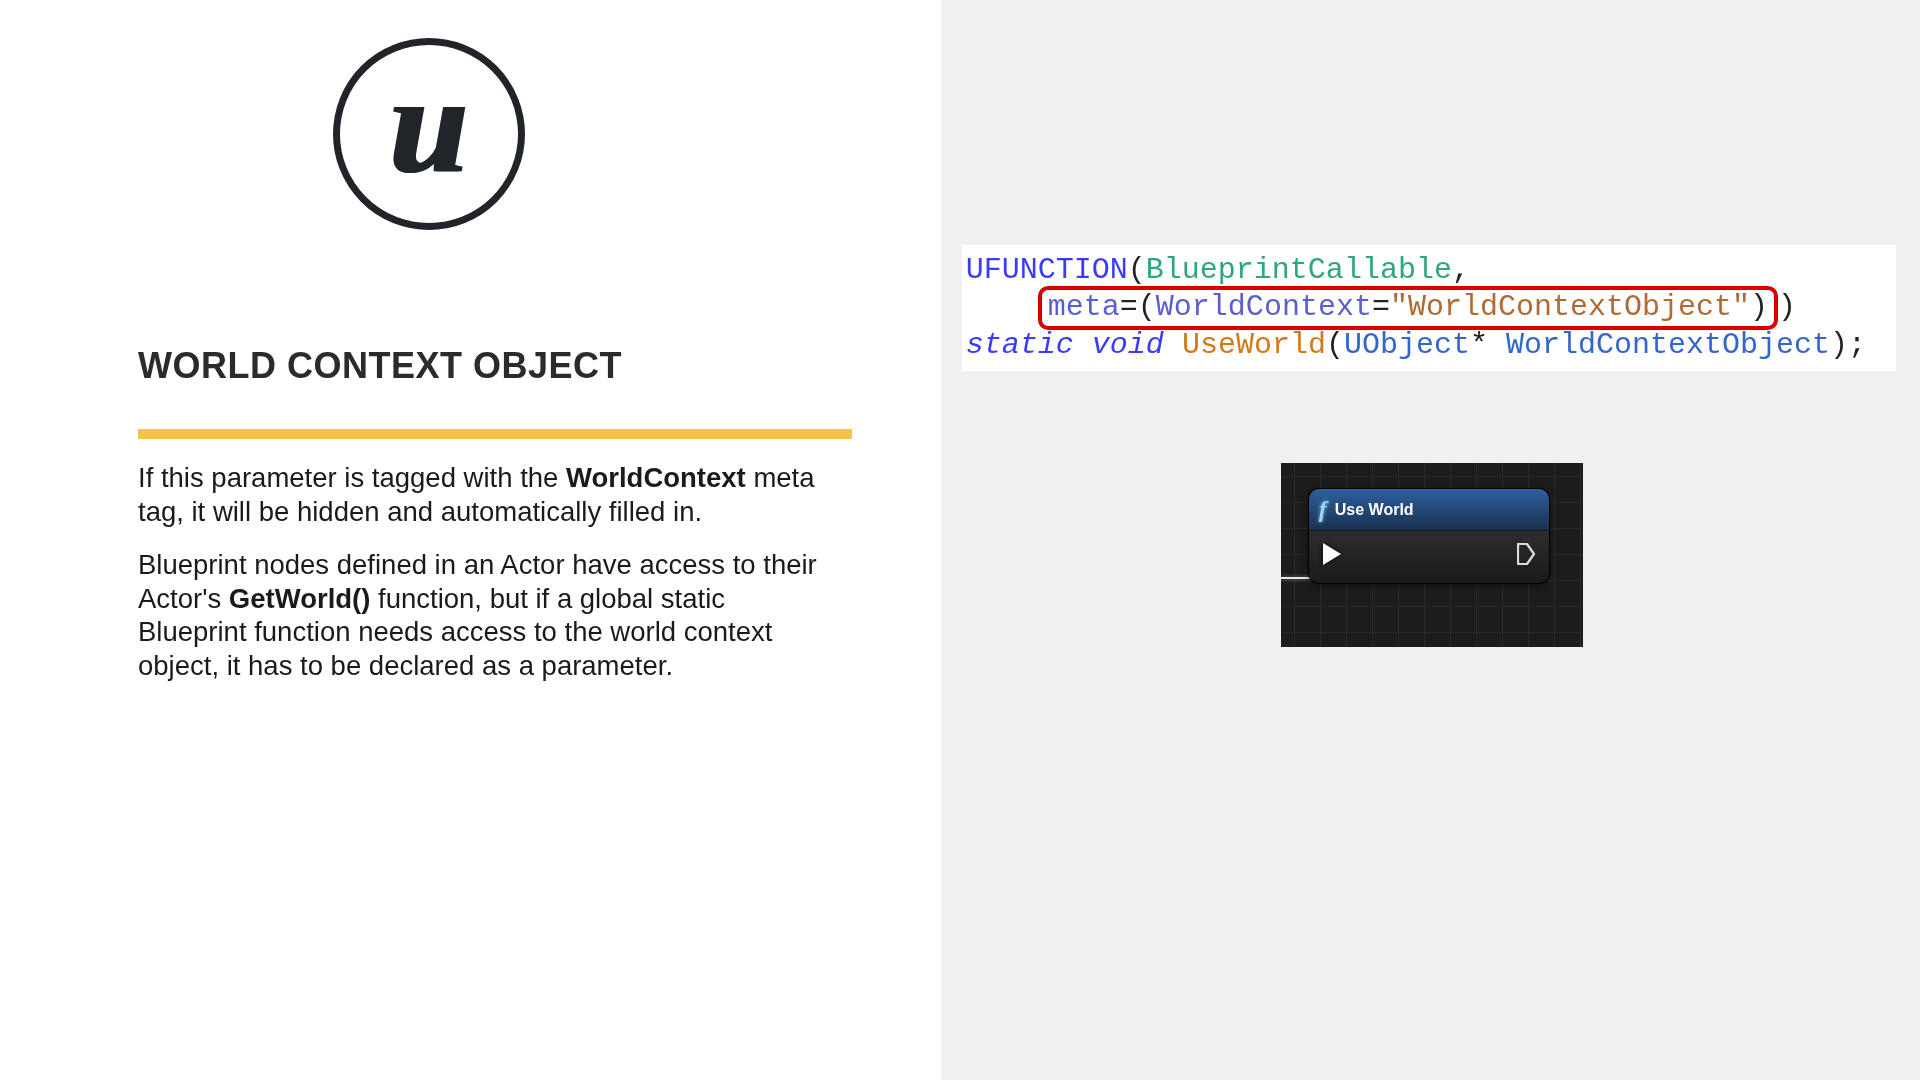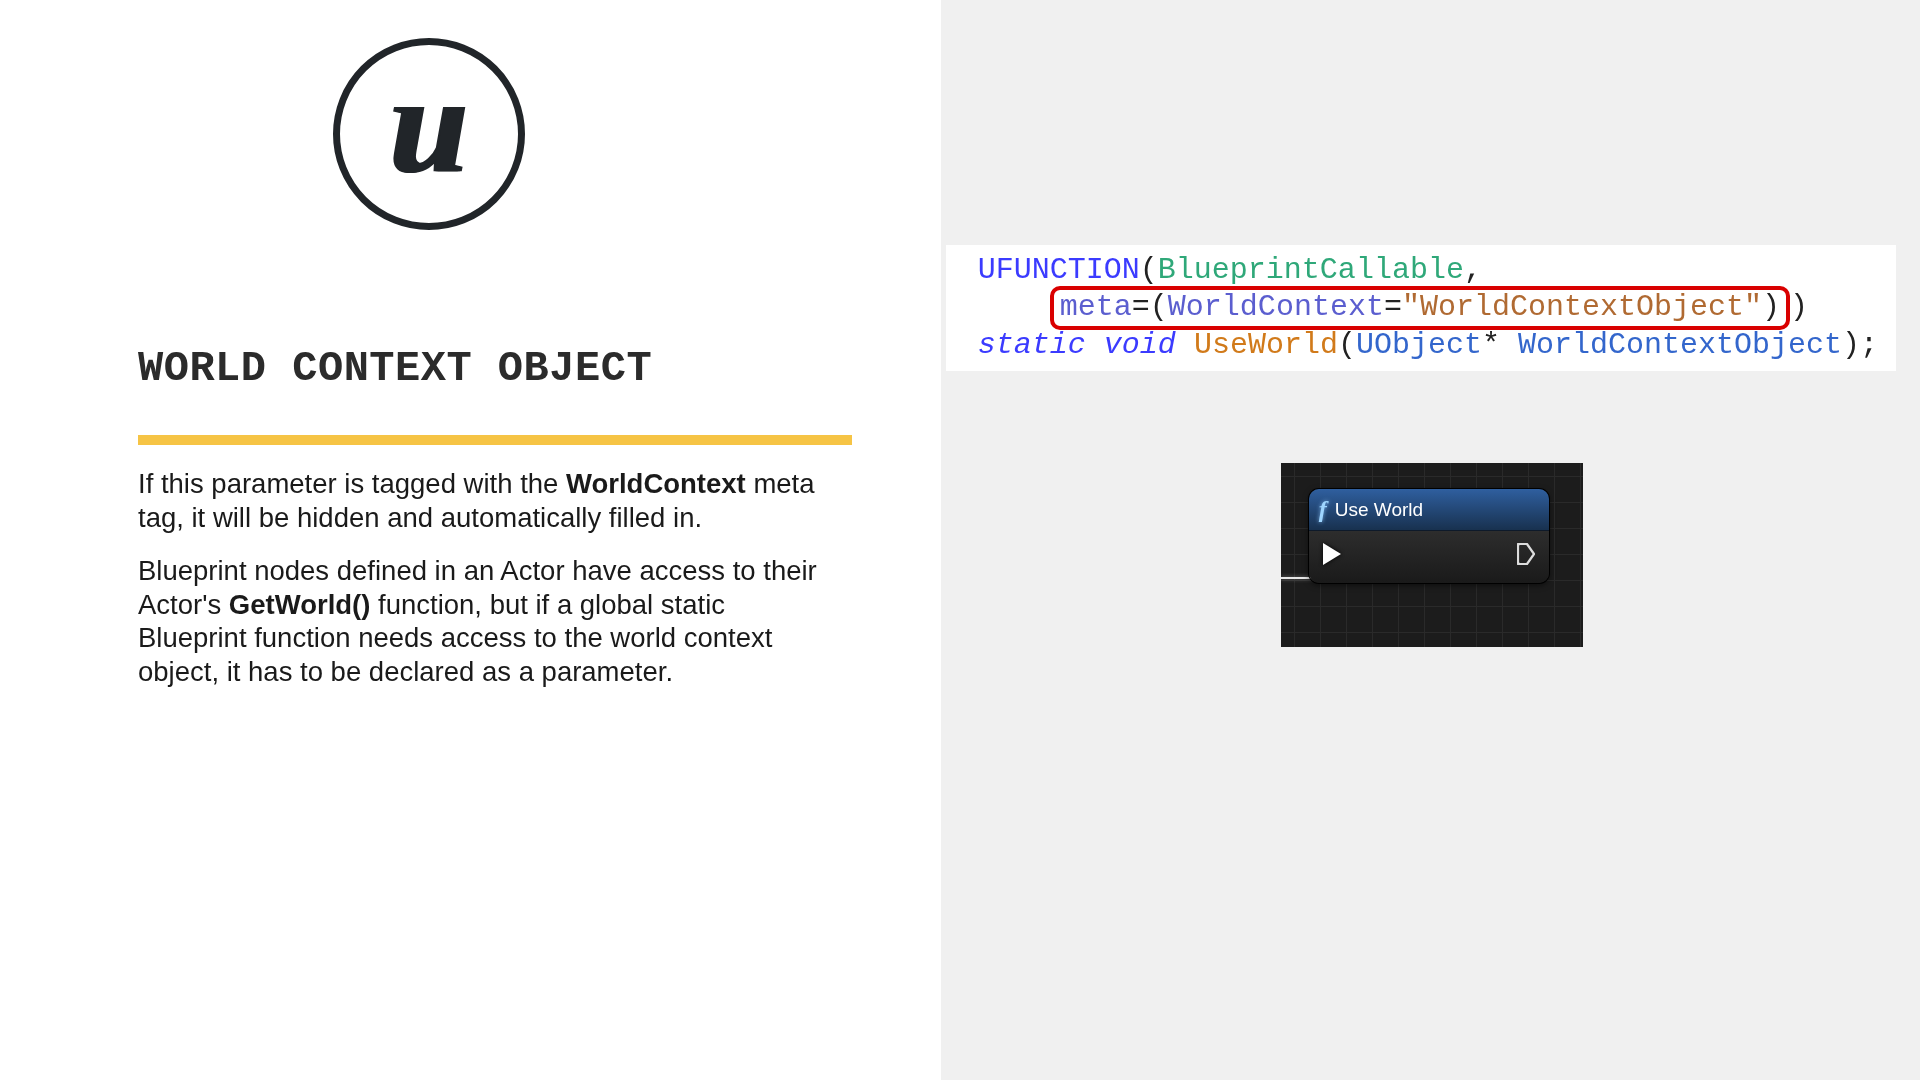--- a/index.html
+++ b/index.html
@@ -17,33 +17,33 @@
   .logo-glyph {
     font-family: Georgia, 'Times New Roman', serif;
     font-style: italic; font-weight: 900; font-size: 140px; color: #212529;
     line-height: 1; transform: translateY(-10px);
     text-shadow: 2px 0 0 #212529, -2px 0 0 #212529;
   }
 
   
   .title {
     margin-top: 115px;
-    font-size: 42px; font-weight: 700; letter-spacing: 0.5px; color: #2b2b2b; font-family: Liberation Mono, monospace;
+    font-size: 36px; font-weight: 700; letter-spacing: 0.5px; color: #2b2b2b;
   }
   .rule { height: 10px; background: #f6c445; margin-top: 42px; width: 714px; }
 
   
   .body { margin-top: 22px; width: 700px; font-size: 27.5px; line-height: 1.22; color: #1a1a1a; }
   .body p { margin-bottom: 20px; }
   .body strong { font-weight: 700; }
 
   
   .codebox {
-    position: absolute; left: 5px; top: 245px; right: 24px;
-    background: #ffffff; padding: 8px 16px 8px 32px;
+    position: absolute; left: 21px; top: 245px; right: 24px;
+    background: #ffffff; padding: 8px 16px 8px 4px;
     font-family: Consolas, 'Courier New', monospace;
     font-size: 30px; line-height: 1.18; white-space: pre; color: #222;
   }
   .tk-keyword { color: #3b3bff; }        
   .tk-callable { color: #2fa879; }       
   .tk-meta { color: #5b5ecf; }           
   .tk-string { color: #b06a32; }         
   .tk-func { color: #d17a1a; }           
   .tk-type { color: #3366cc; }           
   .tk-ital { font-style: italic; }
@@ -69,21 +69,21 @@
   }
   .bp-header {
     background: linear-gradient(#2f5f9f, #18314f);
     padding: 7px 12px 7px 10px; display: flex; align-items: center; gap: 8px;
     border-bottom: 1px solid #0e1a2a;
   }
   .bp-f {
     font-family: 'Times New Roman', serif; font-style: italic; font-weight: 700;
     color: #9fd6ff; font-size: 24px; text-shadow: 0 0 4px rgba(140,200,255,0.8);
   }
-  .bp-title { color: #ffffff; font-size: 19px; font-weight: 400; }
+  .bp-title { color: #ffffff; font-size: 16px; font-weight: 700; }
   .bp-body {
     background: linear-gradient(#2d2d2d, #1a1a1a);
     padding: 12px 14px 18px 14px; display: flex; justify-content: space-between; align-items: center;
   }
   .bp-pin-in {
     width: 0; height: 0; border-left: 18px solid #ffffff;
     border-top: 11px solid transparent; border-bottom: 11px solid transparent;
     filter: drop-shadow(0 0 2px #000);
   }
   .bp-pin-out {

